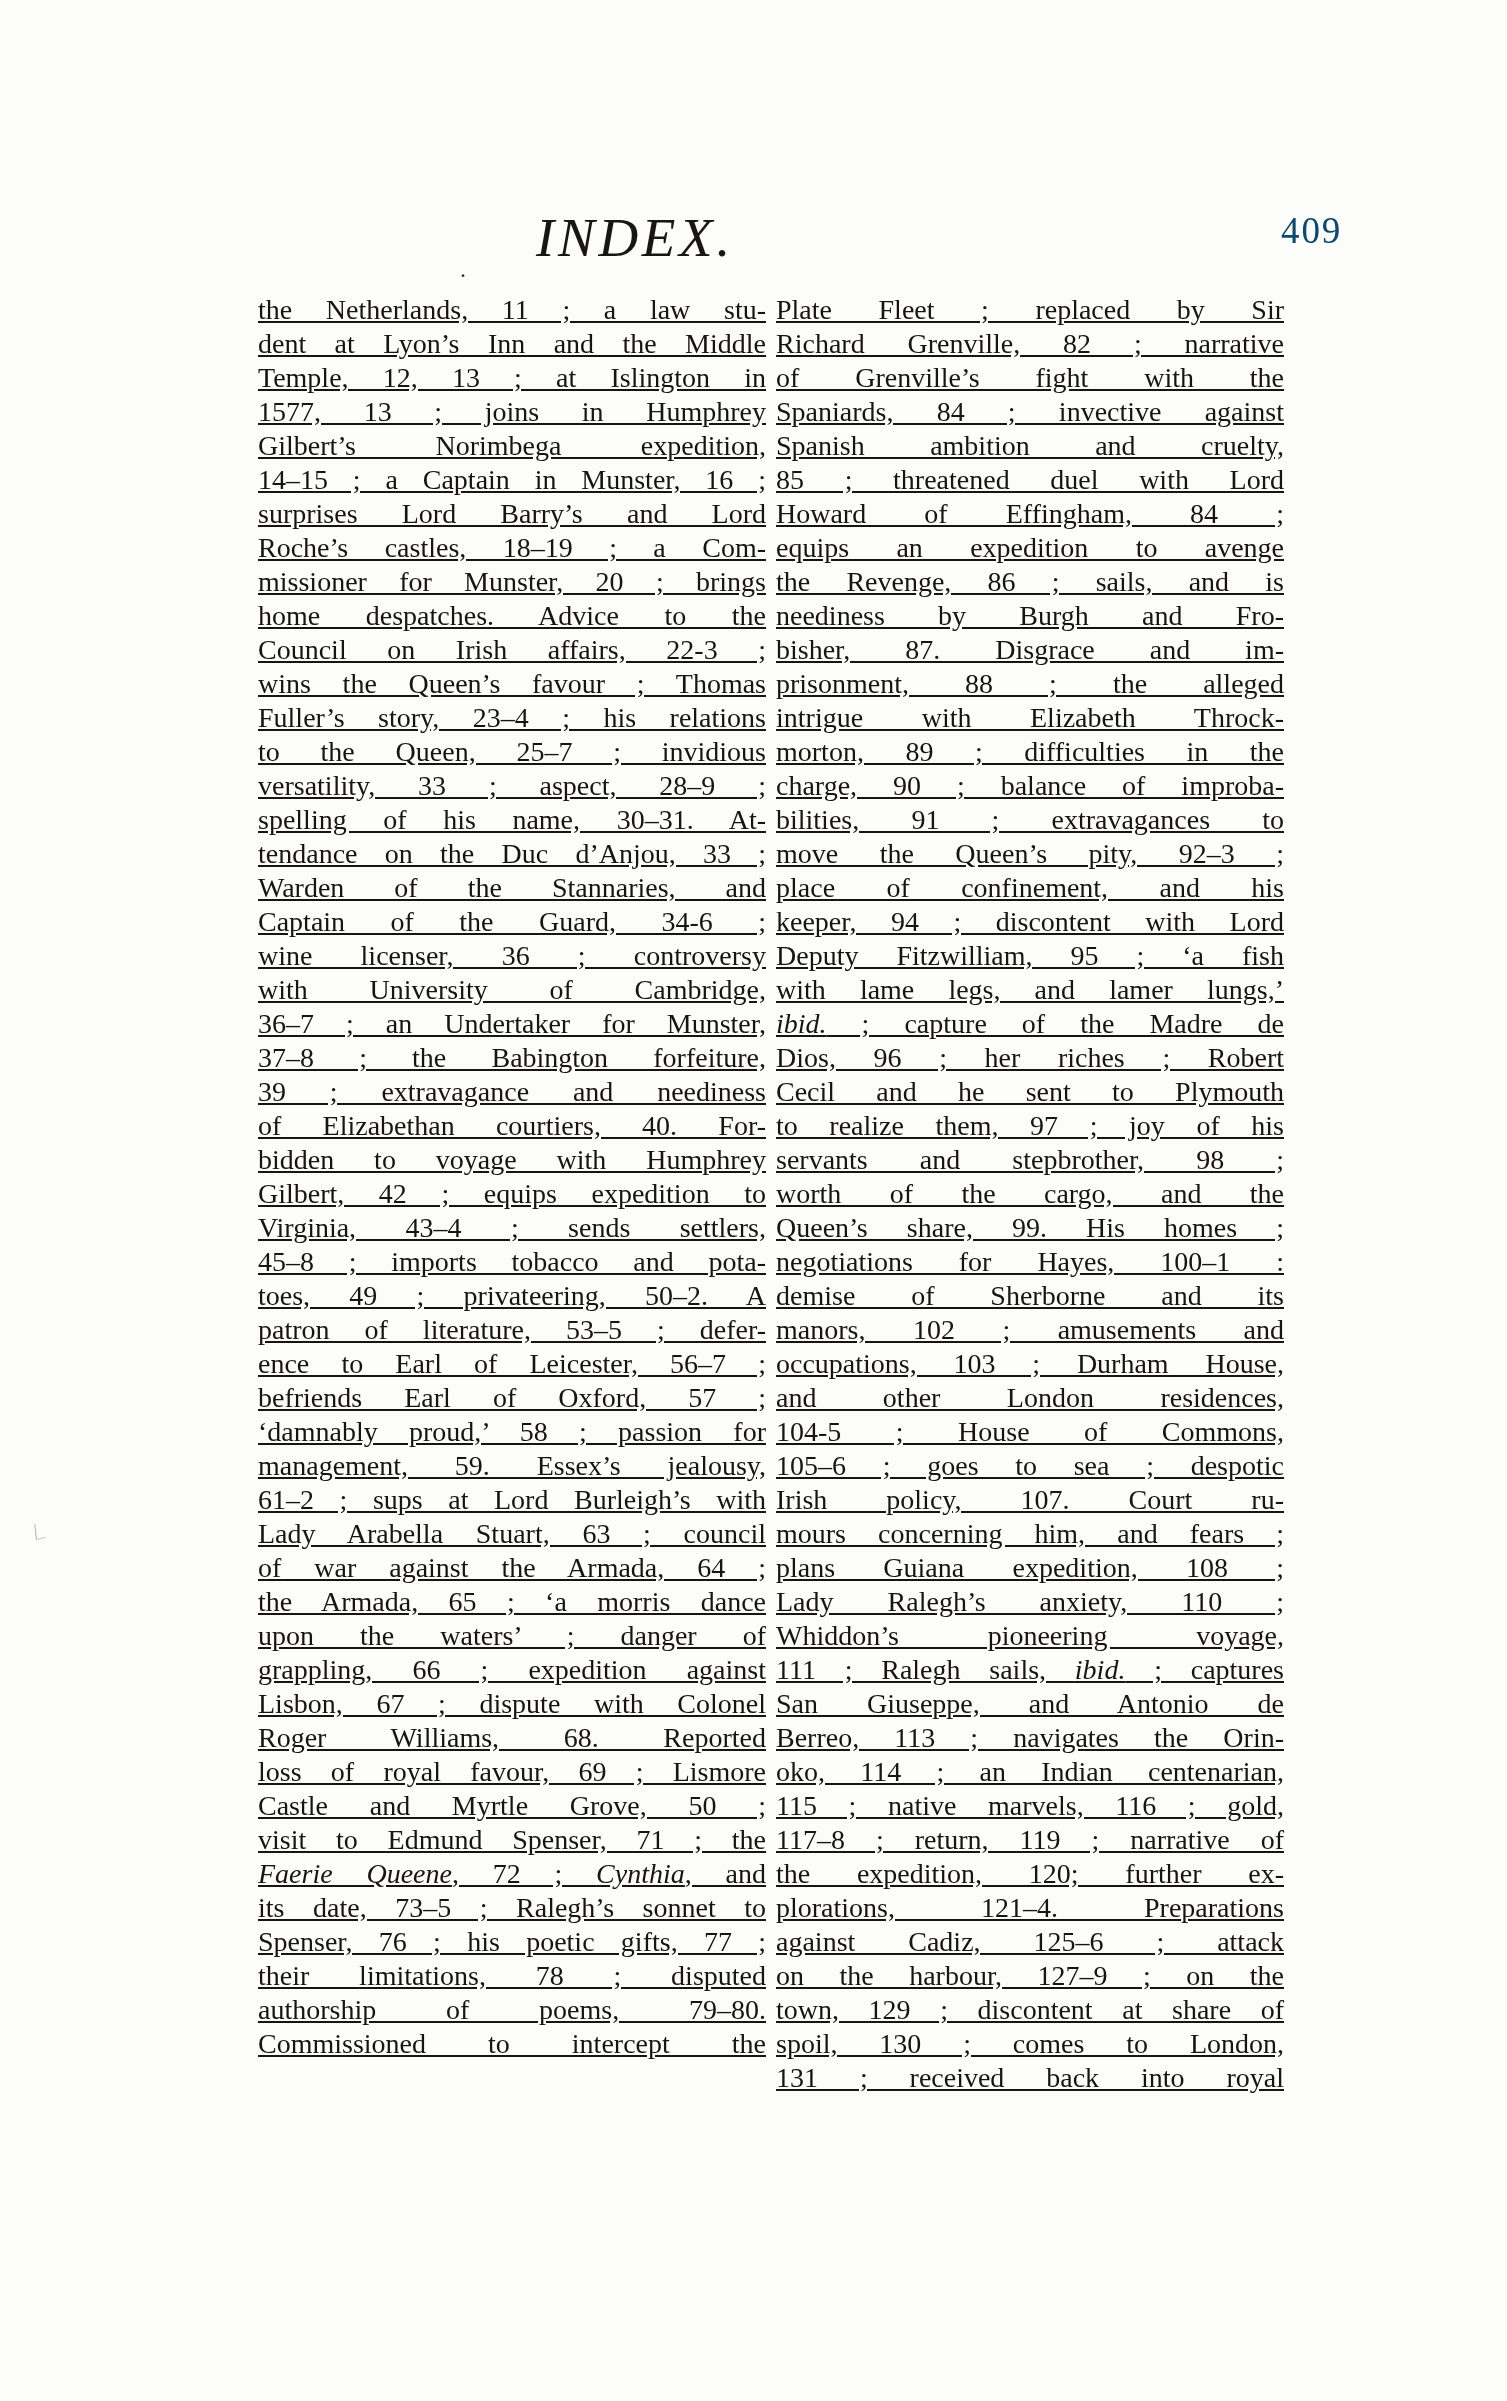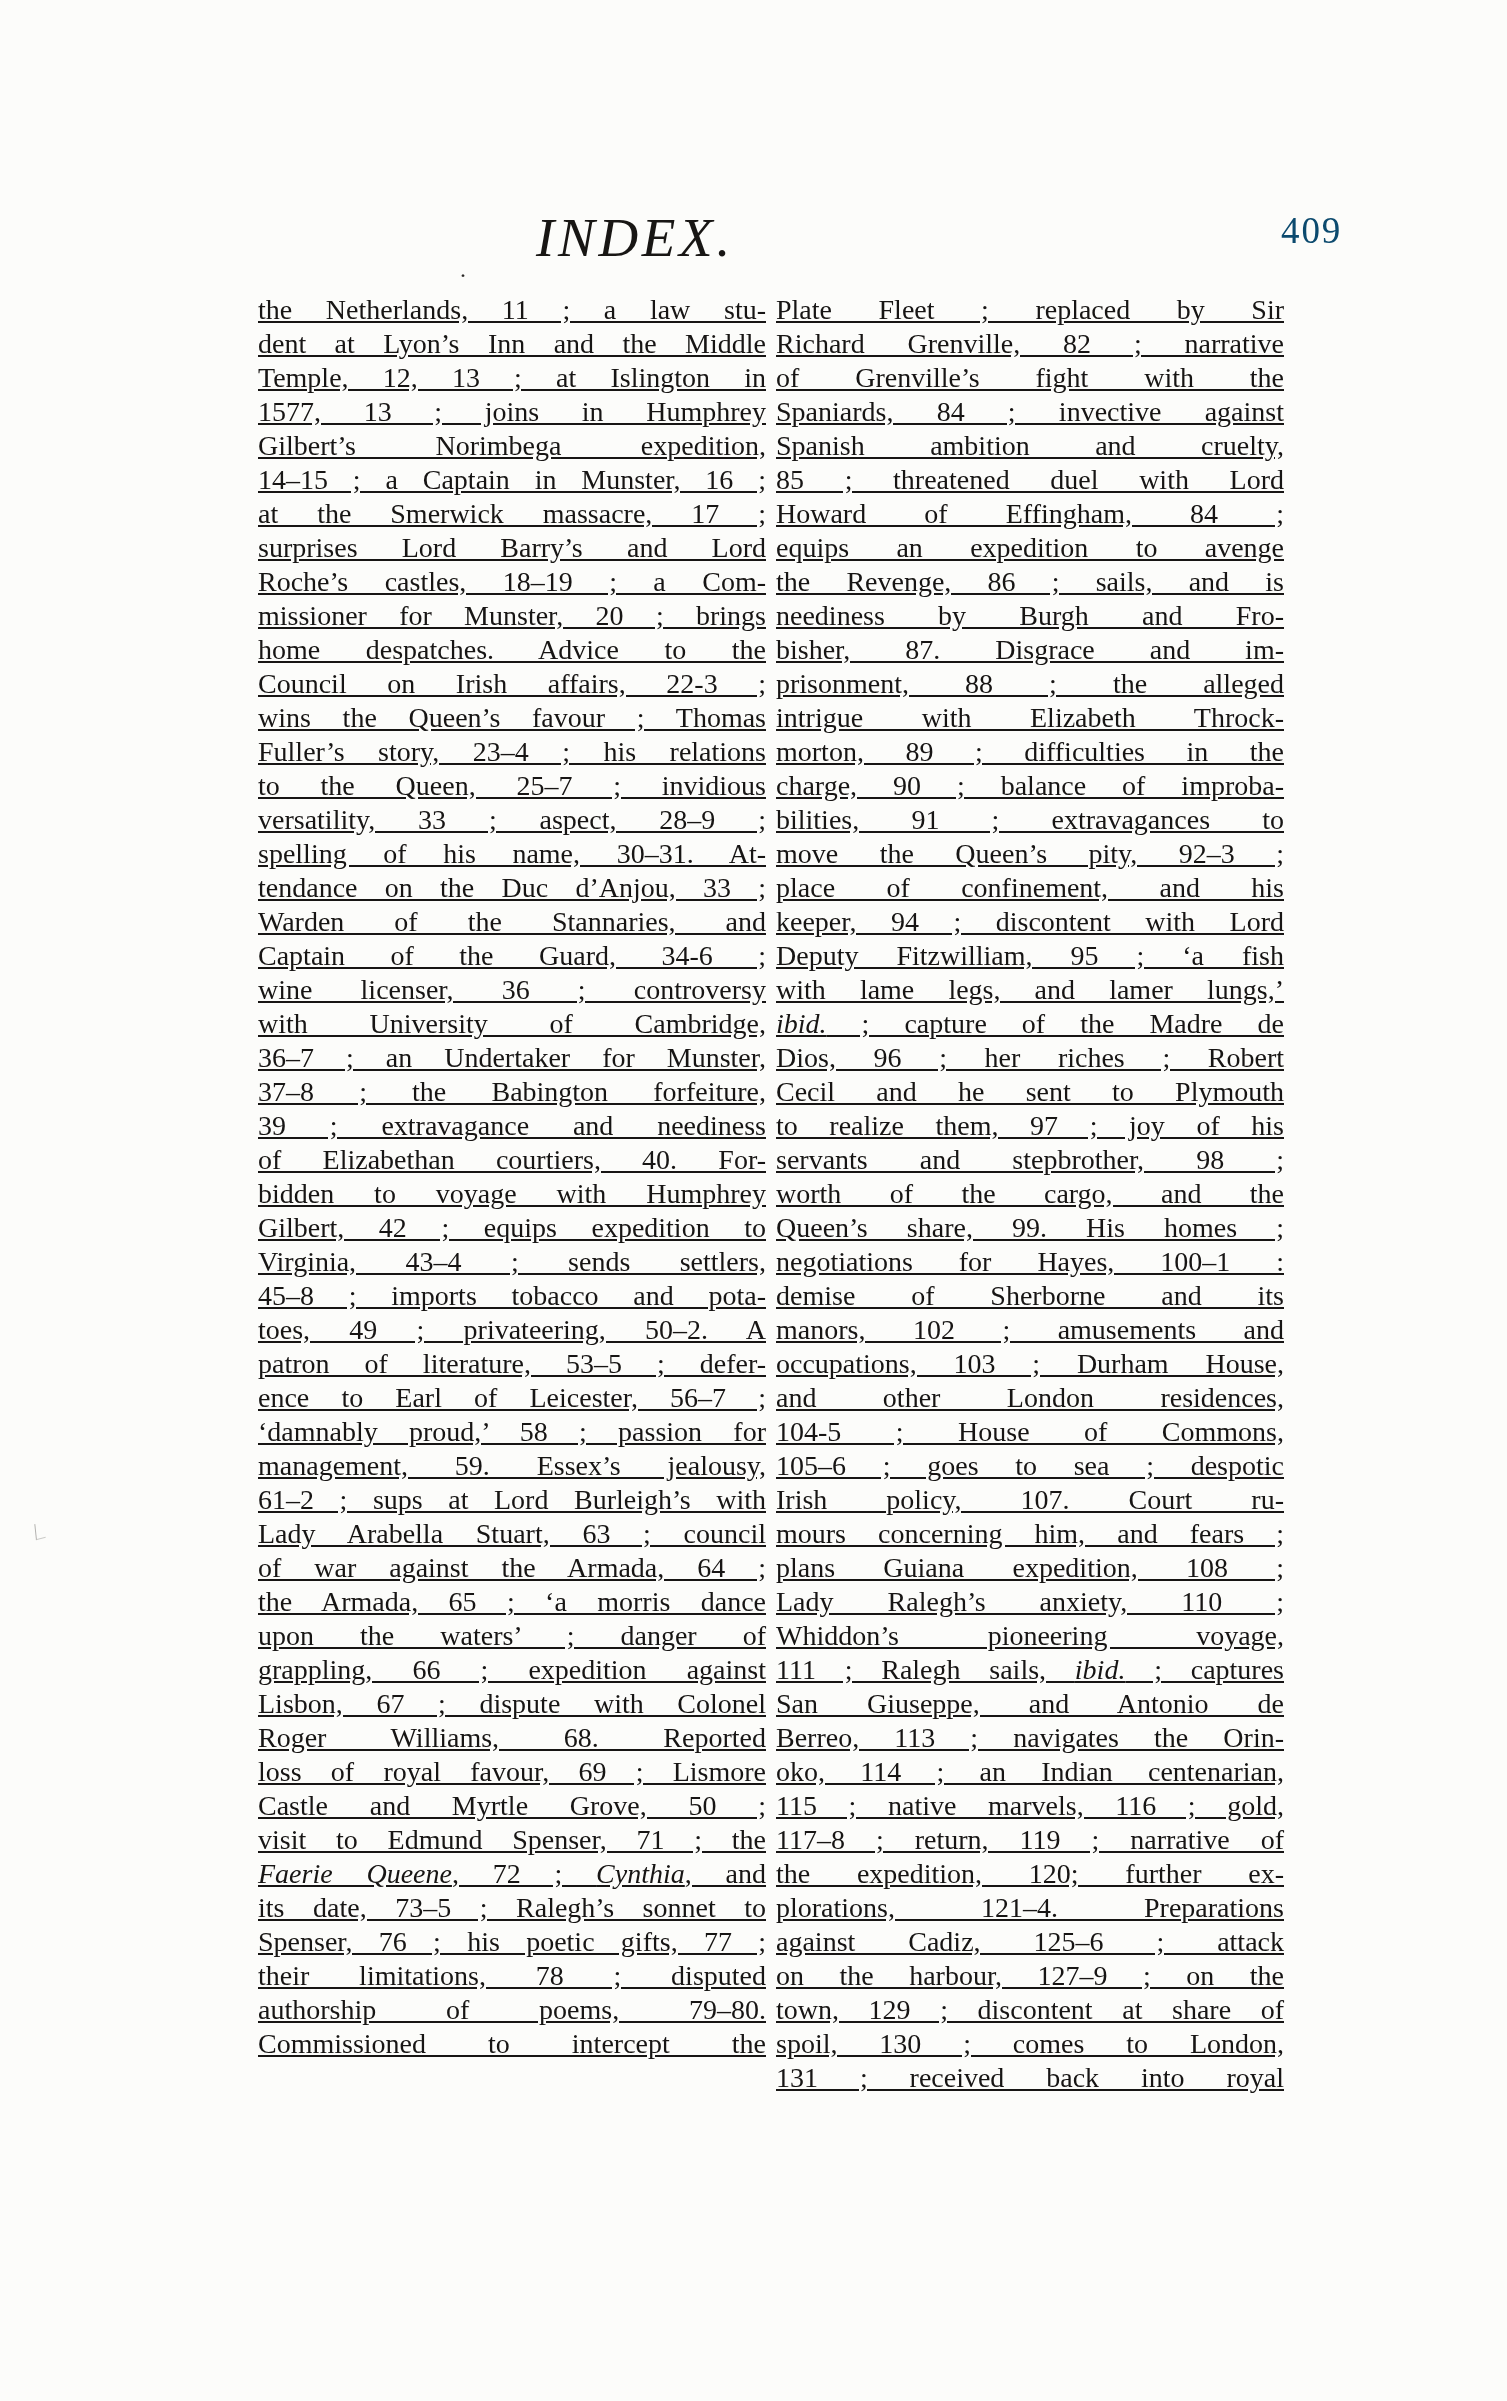--- a/index.html
+++ b/index.html
@@ -64,21 +64,20 @@
   <div class="page-title">INDEX.</div>
   <div class="page-number">409</div>
 
   <div class="col col-left">
       <div class="line">the Netherlands, 11 ; a law stu-</div>
       <div class="line">dent at Lyon’s Inn and the Middle</div>
       <div class="line">Temple, 12, 13 ; at Islington in</div>
       <div class="line">1577, 13 ; joins in Humphrey</div>
       <div class="line">Gilbert’s Norimbega expedition,</div>
       <div class="line">14–15 ; a Captain in Munster, 16 ;</div>
-      <div class="line">at the Smerwick massacre, 17 ;</div>
       <div class="line">surprises Lord Barry’s and Lord</div>
       <div class="line">Roche’s castles, 18–19 ; a Com-</div>
       <div class="line">missioner for Munster, 20 ; brings</div>
       <div class="line">home despatches.  Advice to the</div>
       <div class="line">Council on Irish affairs, 22-3 ;</div>
       <div class="line">wins the Queen’s favour ; Thomas</div>
       <div class="line">Fuller’s story, 23–4 ; his relations</div>
       <div class="line">to the Queen, 25–7 ; invidious</div>
       <div class="line">versatility, 33 ; aspect, 28–9 ;</div>
       <div class="line">spelling of his name, 30–31.  At-</div>
@@ -91,20 +90,21 @@
       <div class="line">37–8 ; the Babington forfeiture,</div>
       <div class="line">39 ; extravagance and neediness</div>
       <div class="line">of Elizabethan courtiers, 40.  For-</div>
       <div class="line">bidden to voyage with Humphrey</div>
       <div class="line">Gilbert, 42 ; equips expedition to</div>
       <div class="line">Virginia, 43–4 ; sends settlers,</div>
       <div class="line">45–8 ; imports tobacco and pota-</div>
       <div class="line">toes, 49 ; privateering, 50–2.  A</div>
       <div class="line">patron of literature, 53–5 ; defer-</div>
       <div class="line">ence to Earl of Leicester, 56–7 ;</div>
+      <div class="line">befriends Earl of Oxford, 57 ;</div>
       <div class="line">‘damnably proud,’ 58 ; passion for</div>
       <div class="line">management, 59.  Essex’s jealousy,</div>
       <div class="line">61–2 ; sups at Lord Burleigh’s with</div>
       <div class="line">Lady Arabella Stuart, 63 ; council</div>
       <div class="line">of war against the Armada, 64 ;</div>
       <div class="line">the Armada, 65 ; ‘a morris dance</div>
       <div class="line">upon the waters’ ; danger of</div>
       <div class="line">grappling, 66 ; expedition against</div>
       <div class="line">Lisbon, 67 ; dispute with Colonel</div>
       <div class="line">Roger Williams, 68.  Reported</div>

